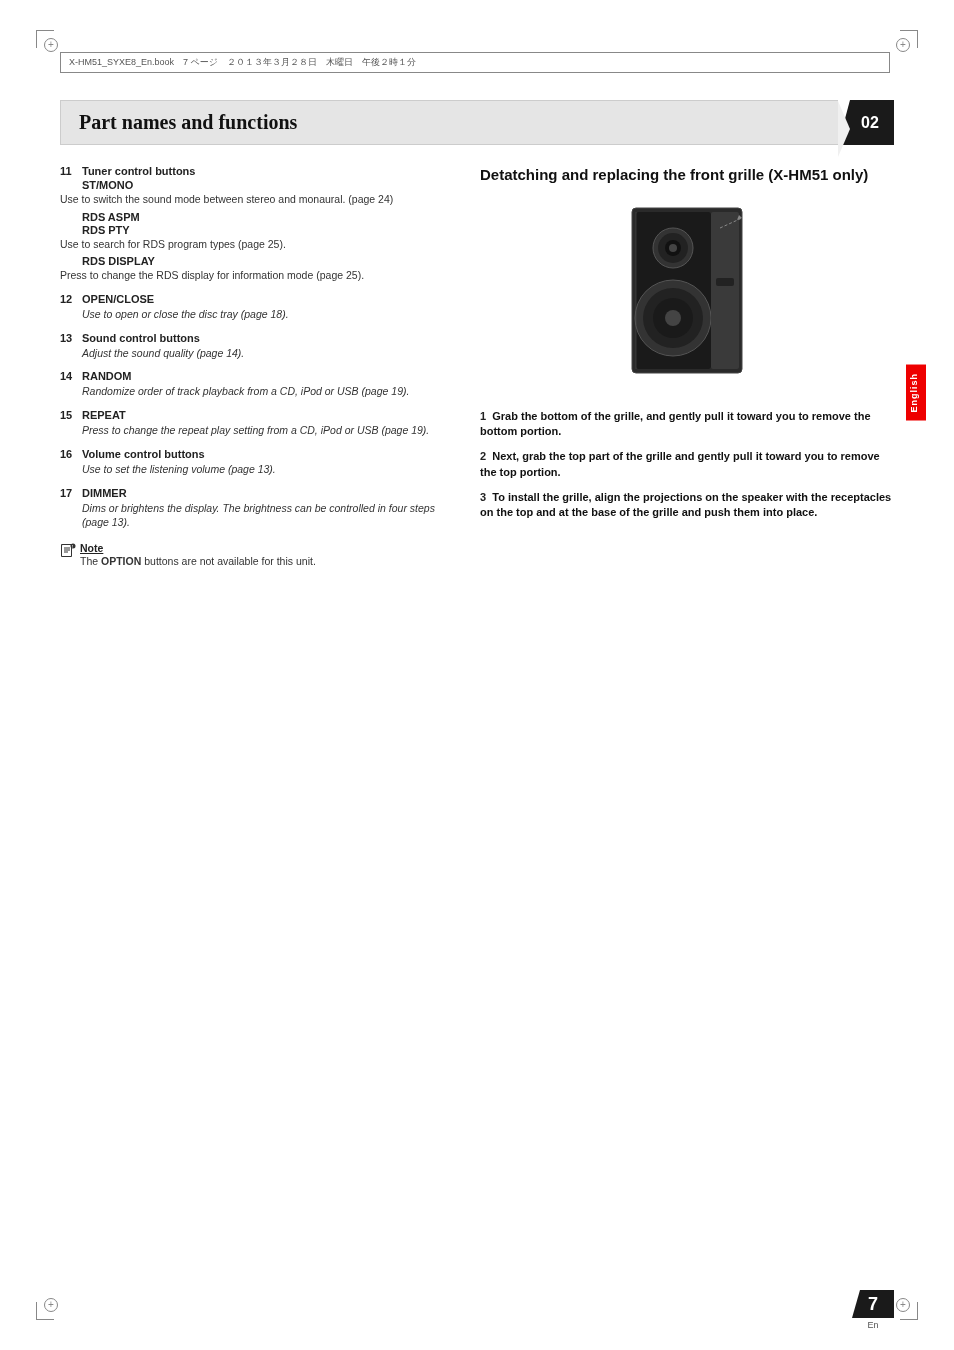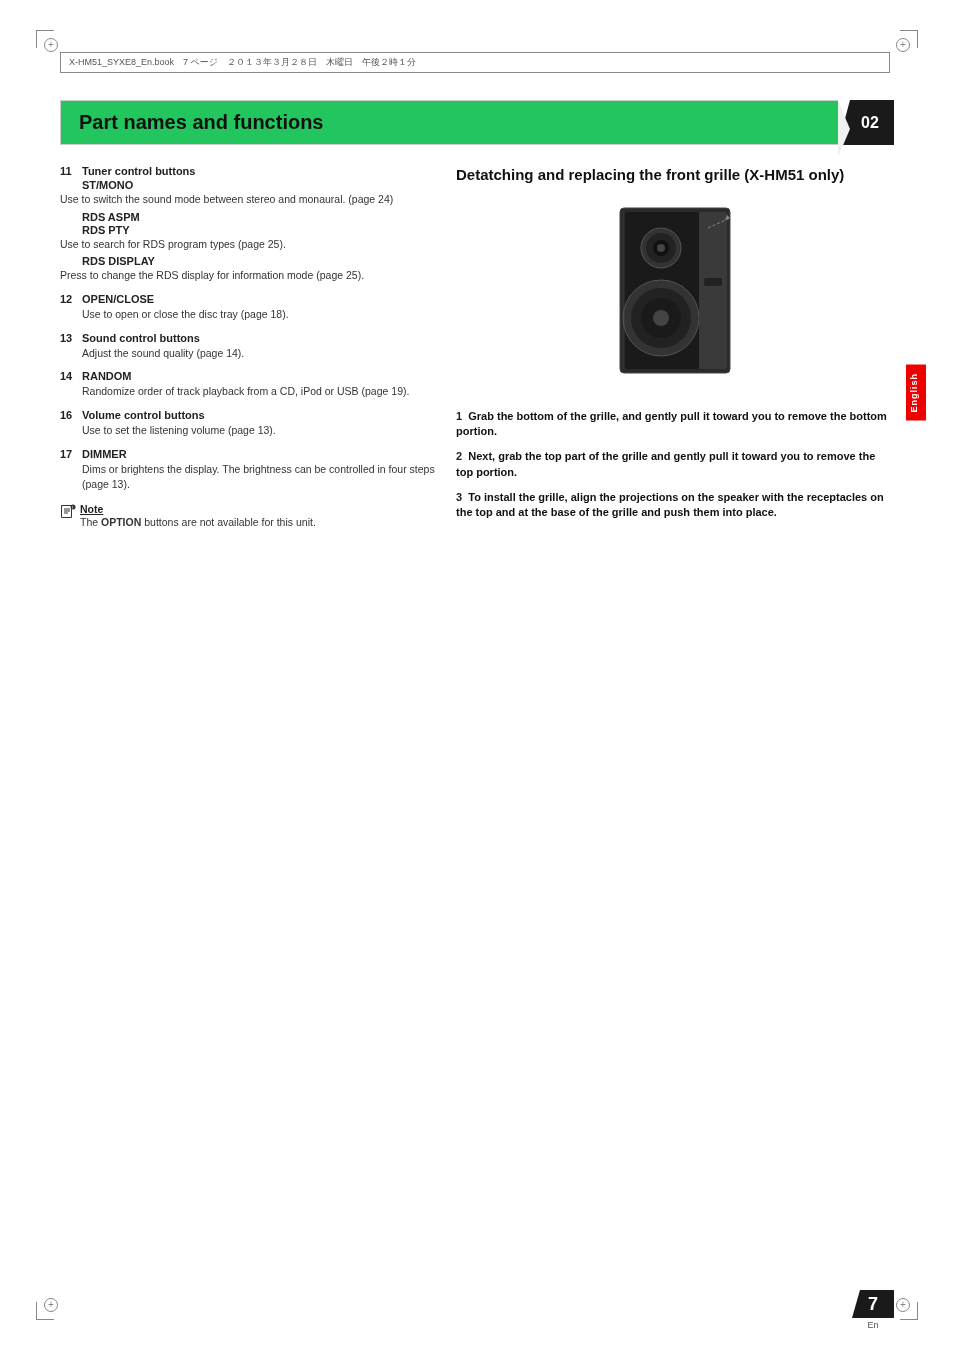--- a/index.html
+++ b/index.html
@@ -39,27 +39,28 @@
 
     
     .page-header {
       display: flex;
       align-items: stretch;
       margin-bottom: 20px;
     }
 
     .header-title-box {
       flex: 1;
-      background: #22c55e;
+      background: #e5e5e5;
       border: 1px solid #ccc;
       border-right: none;
       padding: 10px 18px;
       display: flex;
       align-items: center;
       position: relative;
+      font-family: Liberation Serif, serif;
     }
 
     .header-title-box::after {
       content: '';
       position: absolute;
       right: -12px;
       top: 0;
       bottom: 0;
       width: 0;
       height: 0;
@@ -87,21 +88,21 @@
     .header-chapter-number {
       color: #fff;
       font-size: 16px;
       font-weight: bold;
       margin-left: 8px;
     }
 
     
     .two-col {
       display: flex;
-      gap: 16px;
+      gap: 40px;
       align-items: flex-start;
     }
 
     .left-col {
       flex: 0 0 380px;
     }
 
     .right-col {
       flex: 1;
     }
@@ -140,20 +141,21 @@
       color: #333;
       line-height: 1.4;
       margin-bottom: 4px;
     }
 
     .section-body-noindent {
       font-size: 10.5px;
       color: #333;
       margin-left: 22px;
       line-height: 1.4;
+      font-style: italic;
     }
 
     
     .detach-title {
       font-size: 15px;
       font-weight: bold;
       line-height: 1.3;
       margin-bottom: 8px;
       color: #111;
     }
@@ -373,20 +375,27 @@
       </div>
 
       <div class="section-item">
         <div class="section-number-title">
           <span class="section-number">14</span>
           <span class="section-title">RANDOM</span>
         </div>
         <div class="section-body-noindent">Randomize order of track playback from a CD, iPod or USB (page 19).</div>
       </div>
 
+      <div class="section-item">
+        <div class="section-number-title">
+          <span class="section-number">15</span>
+          <span class="section-title">REPEAT</span>
+        </div>
+        <div class="section-body-noindent">Press to change the repeat play setting from a CD, iPod or USB (page 19).</div>
+      </div>
 
       <div class="section-item">
         <div class="section-number-title">
           <span class="section-number">16</span>
           <span class="section-title">Volume control buttons</span>
         </div>
         <div class="section-body-noindent">Use to set the listening volume (page 13).</div>
       </div>
 
       <div class="section-item">

